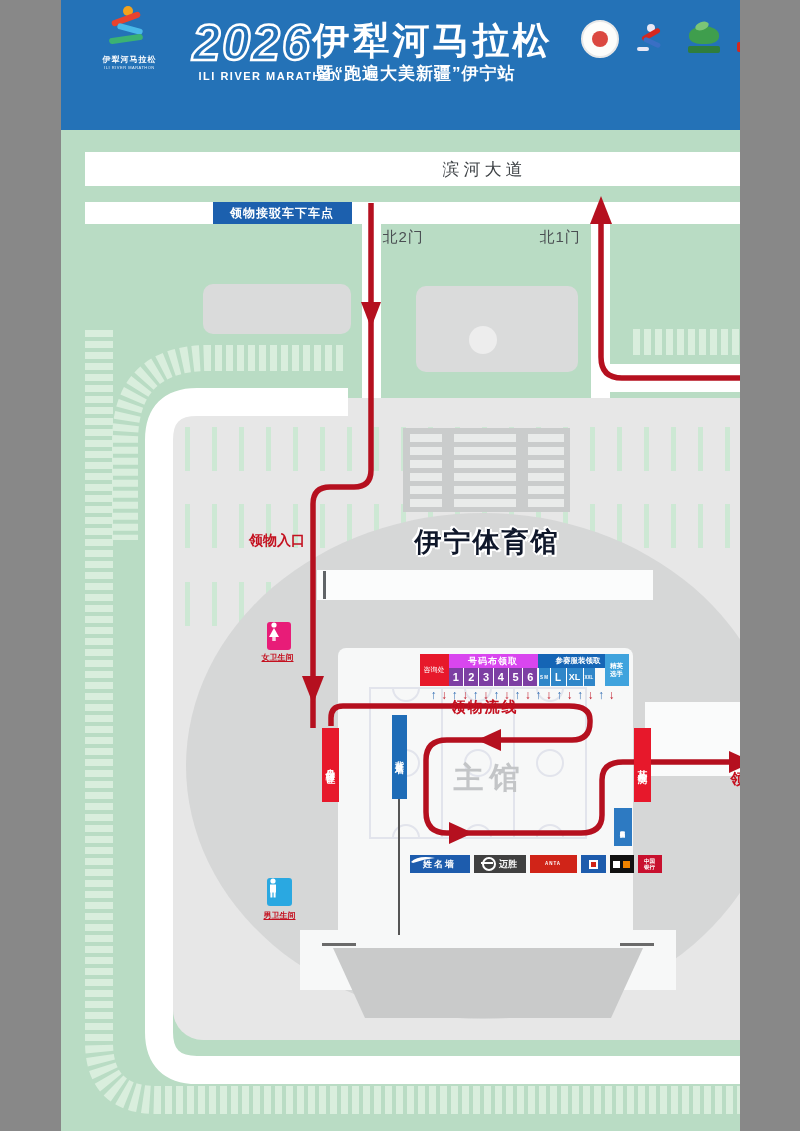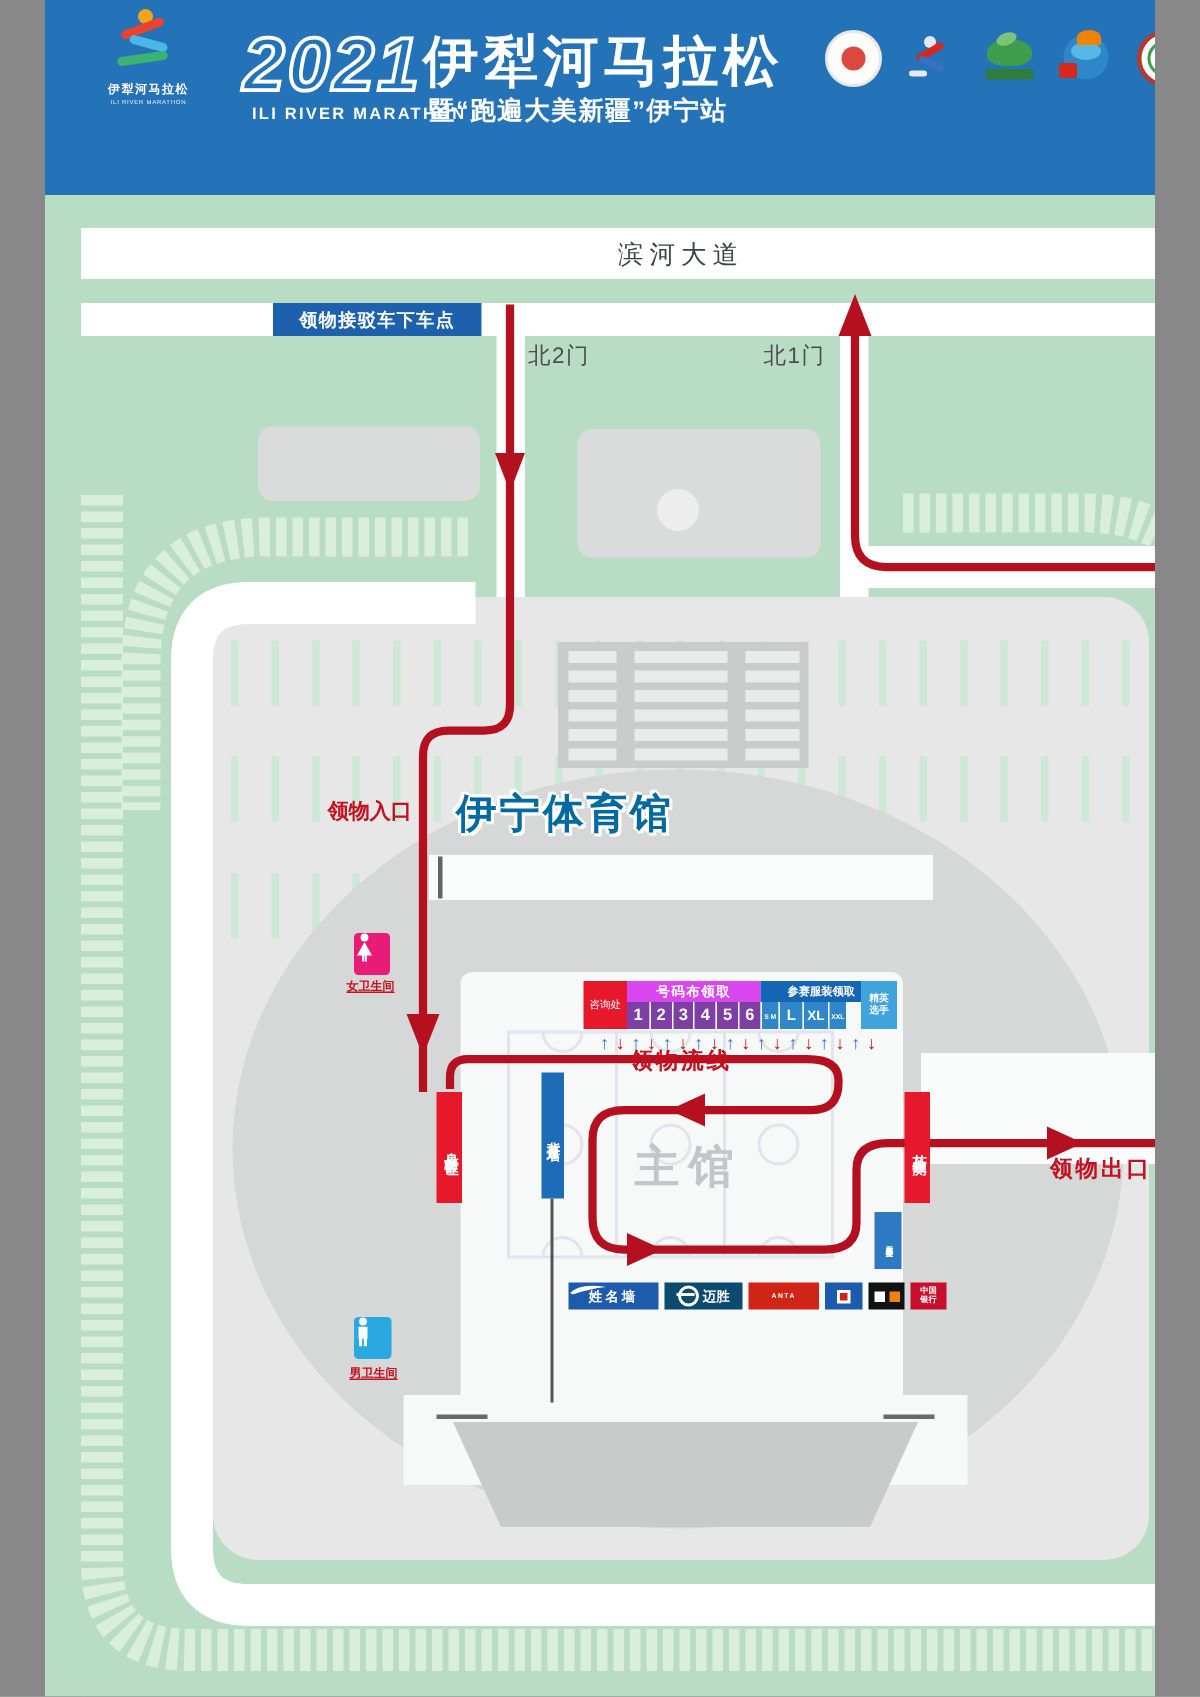--- a/index.html
+++ b/index.html
@@ -1,16 +1,16 @@
 <!DOCTYPE html>
 <html><head>
 <meta charset="utf-8">
 <style>
   html,body{margin:0;padding:0;background:#888;}
-  .page{position:relative;width:740px;height:1131px;margin:0 auto;overflow:hidden;
+  .page{position:relative;width:679px;height:1131px;margin:0 auto;overflow:hidden;
         background:#b9dcc4;font-family:"Liberation Sans",sans-serif;}
   
   .header{position:absolute;left:0;top:0;width:800px;height:130px;background:#2472b7;}
   .brand{position:absolute;left:24px;top:6px;width:90px;height:78px;text-align:center;color:#fff;}
   .brand .fig{position:relative;width:54px;height:46px;margin:0 auto;}
   .brand .fig span{position:absolute;border-radius:50%;}
   .brand-cn{font-size:8px;font-weight:bold;letter-spacing:1px;margin-top:2px;}
   .brand-en{font-size:4px;letter-spacing:.5px;opacity:.9;}
   .year{position:absolute;left:132px;top:14px;color:transparent;-webkit-text-stroke:2.5px #fff;
         font-size:50px;font-weight:900;font-style:italic;letter-spacing:2px;}
@@ -23,22 +23,22 @@
       font-size:35px;font-weight:900;letter-spacing:8px;
       text-shadow:2px 2px 0 #0e4d90,-2px 2px 0 #0e4d90,2px -2px 0 #0e4d90,-2px -2px 0 #0e4d90,3px 3px 0 #0e4d90;}
   
   .map{position:absolute;left:0;top:130px;width:800px;height:1001px;margin-left:24px;}
   .map svg{position:absolute;left:0;top:0;}
   .lbl{position:absolute;white-space:nowrap;}
   .road-lbl{left:0;top:28px;width:800px;text-align:center;font-size:17px;letter-spacing:4px;color:#3e4246;}
   .dropoff{left:128px;top:72px;width:139px;height:22px;background:#1c60ae;color:#fff;
            font-size:12px;font-weight:bold;line-height:22px;text-align:center;letter-spacing:1px;}
   .gate{font-size:15px;color:#4a4e52;letter-spacing:1px;}
-  .venue{left:250px;top:394px;width:305px;text-align:left;font-size:27px;font-weight:900;
-         letter-spacing:2px;color:#0369a1;
+  .venue{left:250px;top:394px;width:305px;text-align:center;font-size:27px;font-weight:900;
+         letter-spacing:2px;color:#0f172a;
          text-shadow:2px 0 0 #fff,-2px 0 0 #fff,0 2px 0 #fff,0 -2px 0 #fff,2px 2px 0 #fff,-2px -2px 0 #fff;}
   .red-lbl{color:#c4101f;font-weight:900;}
   .entrance{left:140px;top:402px;width:105px;text-align:center;font-size:14px;}
   .flow{left:330px;top:568px;width:140px;text-align:center;font-size:15px;letter-spacing:2px;}
   .exit{left:630px;top:640px;width:100px;text-align:center;font-size:15px;letter-spacing:2px;}
   .hall-lbl{left:330px;top:628px;width:150px;text-align:center;font-size:30px;font-weight:bold;
             color:#c3c5c7;letter-spacing:6px;}
   
   .counters{position:absolute;left:335px;top:524px;height:32px;display:flex;}
   .consult{width:29px;background:#e7182b;color:#fff;font-size:7px;display:flex;align-items:center;
@@ -69,21 +69,21 @@
   .svc span{writing-mode:vertical-rl;color:#fff;}
   
   .wc{position:absolute;width:24px;height:28px;border-radius:3px;display:flex;align-items:center;justify-content:center;}
   .wc-f{left:182px;top:492px;background:#e81c78;}
   .wc-m{left:182px;top:748px;background:#2aa8e1;width:25px;}
   .wc-lbl{position:absolute;width:70px;text-align:center;font-size:8px;font-weight:bold;color:#c4101f;text-decoration:underline;}
   
   .sponsors{position:absolute;left:325px;top:725px;height:18px;display:flex;gap:4px;}
   .sp{height:18px;color:#fff;display:flex;align-items:center;justify-content:center;gap:3px;font-weight:bold;}
   .sp1{width:60px;background:#1d5cad;font-size:9px;letter-spacing:2px;}
-  .sp2{width:52px;background:#0c4a6e;font-size:9px;}
+  .sp2{width:52px;background:#404040;font-size:9px;}
   .sp2 .ring{width:10px;height:10px;border:2px solid #fff;border-radius:50%;position:relative;}
   .sp2 .ring i{position:absolute;left:-3px;top:3px;width:12px;height:2px;background:#fff;}
   .sp3{width:47px;background:#d02418;flex-direction:column;gap:0;}
   .sp3 .anta-txt{font-size:4.5px;letter-spacing:1px;line-height:4px;}
   .sp4{width:25px;background:#1d5cad;}
   .sp4 .sq{width:9px;height:9px;background:#fff;position:relative;}
   .sp4 .sq i{position:absolute;left:2px;top:2px;width:5px;height:5px;background:#d02418;}
   .sp5{width:24px;background:#111;}
   .sp5 .sq{width:7px;height:7px;background:#fff;}
   .sp5 .sq2{width:7px;height:7px;background:#f08300;}
@@ -98,21 +98,21 @@
     <div class="brand">
       <div class="fig">
         <span style="left:20px;top:0;width:10px;height:10px;background:#f3a21c;"></span>
         <span style="left:8px;top:10px;width:30px;height:6px;background:#e8432e;border-radius:3px;transform:rotate(-20deg);"></span>
         <span style="left:14px;top:20px;width:26px;height:6px;background:#49b8e8;border-radius:3px;transform:rotate(15deg);"></span>
         <span style="left:6px;top:30px;width:34px;height:6px;background:#3bb273;border-radius:3px;transform:rotate(-8deg);"></span>
       </div>
       <div class="brand-cn">伊犁河马拉松</div>
       <div class="brand-en">ILI RIVER MARATHON</div>
     </div>
-    <div class="year">2021</div>
+    <div class="year">2026</div>
     <div class="title-cn">伊犁河马拉松</div>
     <div class="title-en">ILI RIVER MARATHON</div>
     <div class="subtitle">暨“跑遍大美新疆”伊宁站</div>
     <div class="logos">
       <span class="logo-c" style="background:#fdfdfb;border:2px solid #e8e8e8;box-sizing:border-box;">
         <span style="position:absolute;left:9px;top:9px;width:16px;height:16px;border-radius:50%;background:#d5281e;opacity:.85;"></span>
       </span>
       <span class="logo-c" style="background:transparent;">
         <span style="position:absolute;left:14px;top:4px;width:8px;height:8px;border-radius:50%;background:#e8e8f5;"></span>
         <span style="position:absolute;left:8px;top:12px;width:20px;height:5px;background:#d5281e;border-radius:3px;transform:rotate(-30deg);"></span>

